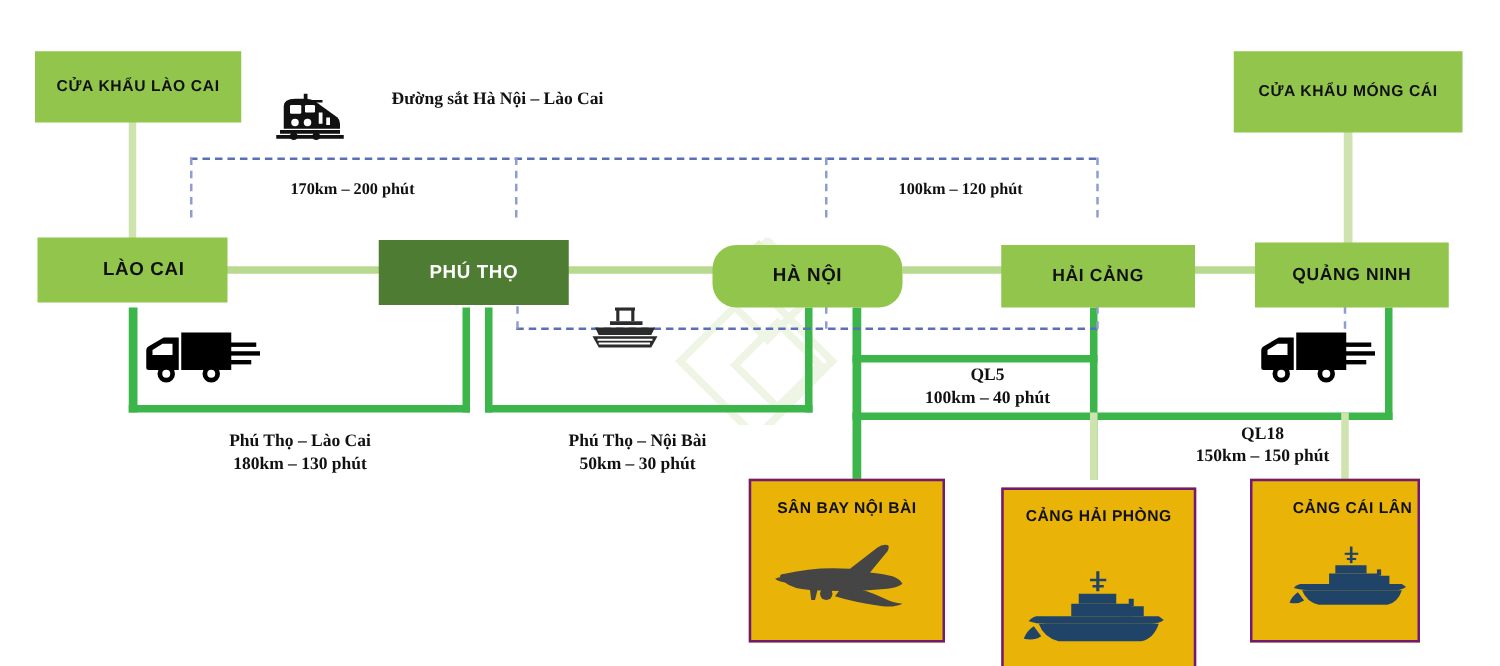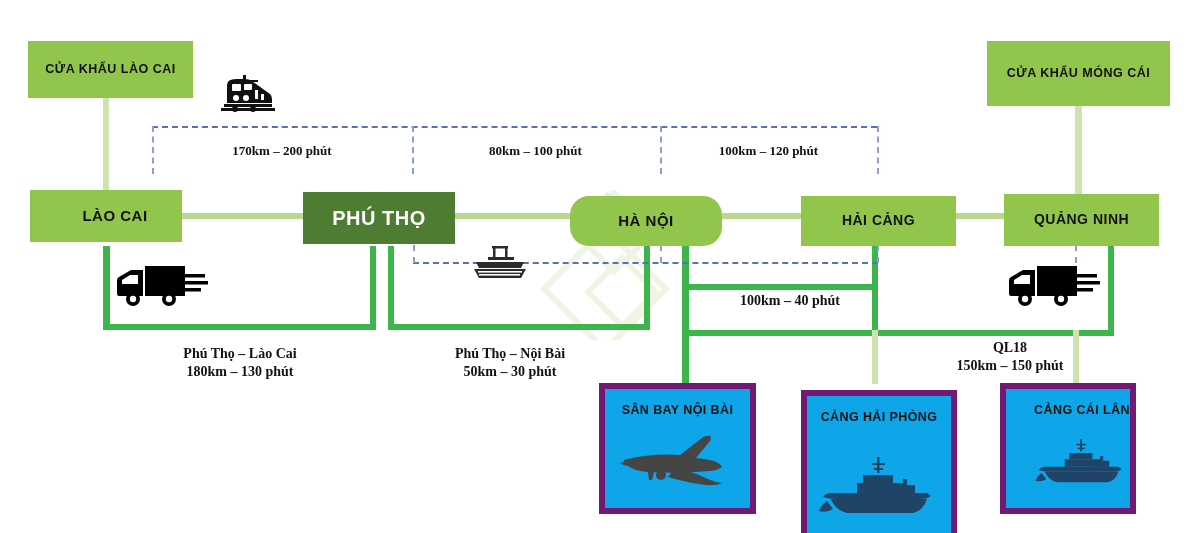--- a/index.html
+++ b/index.html
@@ -10,21 +10,21 @@
   
   .node{position:absolute;display:flex;align-items:center;justify-content:center;
         box-sizing:border-box;text-align:center;z-index:6;}
   .node .lbl{font-weight:700;letter-spacing:.5px;line-height:1.1;}
   .node.light{background:#92c54c;}
   .node.light .lbl{color:#111111;}
   .node.dark{background:#4e7c33;}
   .node.dark .lbl{color:#ffffff;}
 
   
-  .facility{position:absolute;background:#0ea5e9;border:6px solid #701a75;
+  .facility{position:absolute;background:#eab308;border:2px solid #701a75;
             box-sizing:border-box;z-index:7;display:flex;flex-direction:column;
             align-items:center;}
   .facility .flbl{margin-top:14px;font-weight:700;font-size:12.5px;color:#111;
                   letter-spacing:.4px;text-align:center;line-height:1.15;}
   .facility .fig{flex:1;display:flex;align-items:center;justify-content:center;width:100%;}
 
   
   .seg{position:absolute;z-index:2;}
   .pale{background:#cfe3ae;}
   .mid{background:#b8d98f;}
@@ -103,21 +103,21 @@
 
   <div class="node light" style="left:987px;top:41px;width:183px;height:65px;justify-content:center;">
     <span class="lbl" style="font-size:12.5px;">CỬA KHẨU MÓNG CÁI</span>
   </div>
 
   <div class="node light" style="left:30px;top:190px;width:152px;height:52px;padding-left:18px;">
     <span class="lbl" style="font-size:15px;">LÀO CAI</span>
   </div>
 
   <div class="node dark" style="left:303px;top:192px;width:152px;height:52px;">
-    <span class="lbl" style="font-size:20px;">PHÚ THỌ</span>
+    <span class="lbl" style="font-size:15px;">PHÚ THỌ</span>
   </div>
 
   <div class="node light" style="left:570px;top:196px;width:152px;height:50px;border-radius:19px;">
     <span class="lbl" style="font-size:15px;">HÀ NỘI</span>
   </div>
 
   <div class="node light" style="left:801px;top:196px;width:155px;height:50px;">
     <span class="lbl" style="font-size:14px;">HẢI CẢNG</span>
   </div>
 
@@ -138,23 +138,23 @@
     <g fill="#ffffff">
       <rect x="13" y="11" width="9" height="7" rx="1"></rect>
       <rect x="25" y="11" width="8" height="6" rx="1"></rect>
       <circle cx="17" cy="25" r="3"></circle>
       <circle cx="27" cy="25" r="3"></circle>
       <rect x="36" y="17" width="3" height="9"></rect>
       <rect x="42" y="21" width="3" height="6"></rect>
     </g>
   </svg>
 
+  <div class="tlabel s14" style="left:288px;top:71px;width:220px;">Đường sắt Hà Nội – Lào Cai</div>
 
   <div class="tlabel s13" style="left:172px;top:143px;width:220px;">170km – 200 phút</div>
-  <div class="tlabel s13" style="left:428px;top:143px;width:215px;">80km – 100 phút</div>
   <div class="tlabel s13" style="left:656px;top:143px;width:225px;">100km – 120 phút</div>
 
   <svg class="icon" style="left:113px;top:262px;width:95px;height:48px;" viewBox="0 0 95 48">
     <g fill="#000000">
       <path d="M4 18 q0-2 2-3 l12-7 h12 v26 H6 q-2 0-2-2z"></path>
       <rect x="32" y="4" width="40" height="30"></rect>
       <rect x="60" y="12" width="32" height="3.5"></rect>
       <rect x="60" y="19" width="35" height="3.5"></rect>
       <rect x="60" y="26" width="28" height="3.5"></rect>
       <circle cx="20" cy="37" r="7"></circle>
@@ -203,20 +203,21 @@
     <div>Phú Thọ – Lào Cai</div>
     <div>180km – 130 phút</div>
   </div>
 
   <div class="tlabel s14" style="left:400px;top:345px;width:220px;">
     <div>Phú Thọ – Nội Bài</div>
     <div>50km – 30 phút</div>
   </div>
 
   <div class="tlabel s14" style="left:690px;top:292px;width:200px;">
+    <div>QL5</div>
     <div>100km – 40 phút</div>
   </div>
 
   <div class="tlabel s14" style="left:910px;top:339px;width:200px;">
     <div>QL18</div>
     <div>150km – 150 phút</div>
   </div>
 
   <div class="facility" style="left:599px;top:383px;width:157px;height:131px;">
     <div class="flbl">SÂN BAY NỘI BÀI</div>

